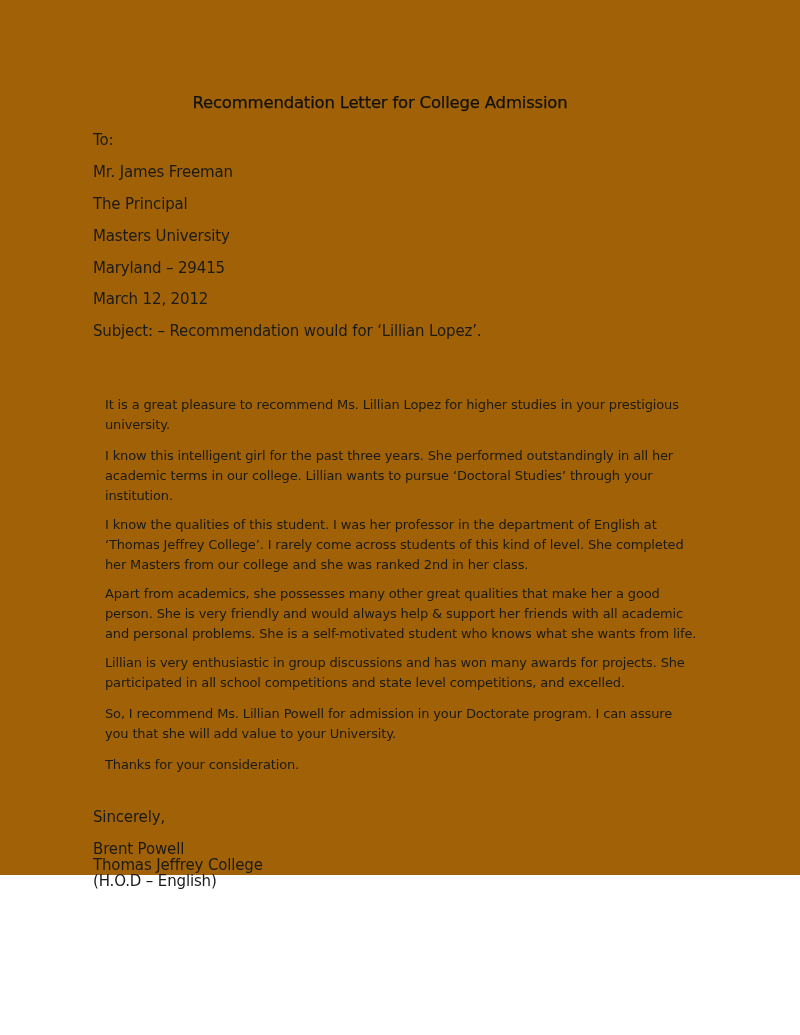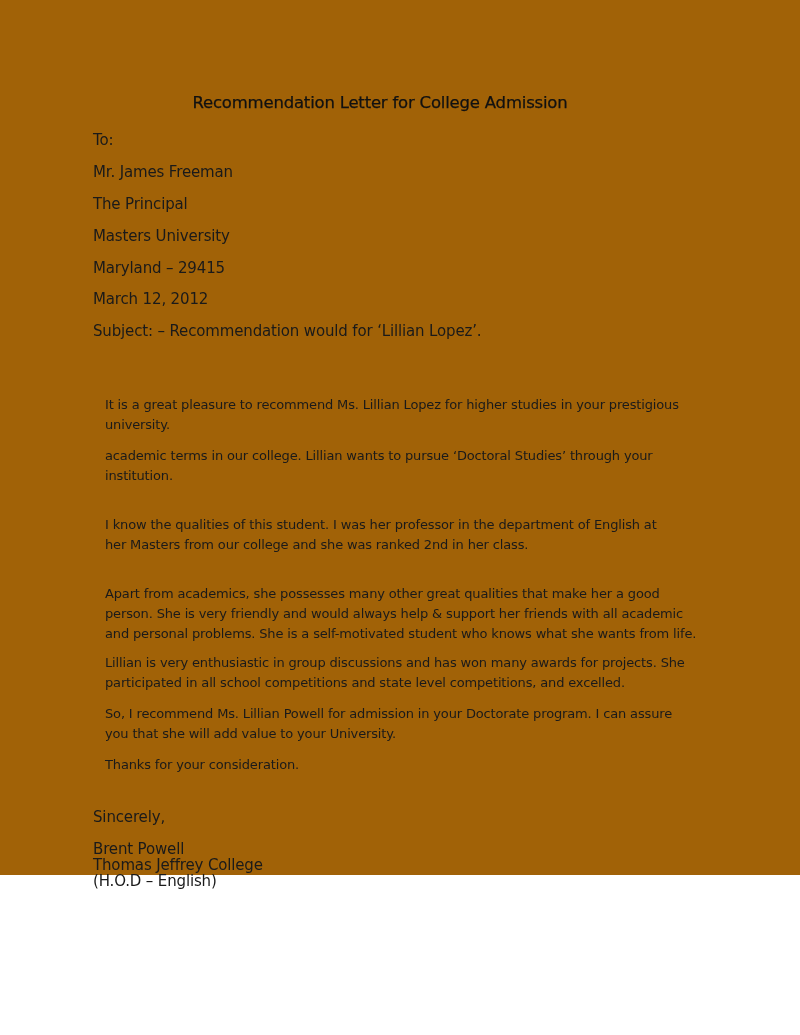--- a/index.html
+++ b/index.html
@@ -66,26 +66,28 @@
   <p class="line" style="top:259px">Maryland – 29415</p>
   <p class="line" style="top:290px">March 12, 2012</p>
   <p class="line" style="top:322px">Subject:  – Recommendation would for ‘Lillian Lopez’.</p>
 
   <div class="para" style="top:383px">
     <span>It is a great pleasure to recommend Ms. Lillian Lopez for higher studies in your prestigious</span>
     <span>university.</span>
   </div>
 
   <div class="para" style="top:434px">
+    <span>I know this intelligent girl for the past three years. She performed outstandingly in all her</span>
     <span>academic terms in our college. Lillian wants to pursue ‘Doctoral Studies’ through your</span>
     <span>institution.</span>
   </div>
 
   <div class="para" style="top:503px">
     <span>I know the qualities of this student. I was her professor in the department of English at</span>
+    <span>‘Thomas Jeffrey College’. I rarely come across students of this kind of level. She completed</span>
     <span>her Masters from our college and she was ranked 2nd in her class.</span>
   </div>
 
   <div class="para" style="top:572px">
     <span>Apart from academics, she possesses many other great qualities that make her a good</span>
     <span>person. She is very friendly and would always help &amp; support her friends with all academic</span>
     <span>and personal problems. She is a self-motivated student who knows what she wants from life.</span>
   </div>
 
   <div class="para" style="top:641px">

